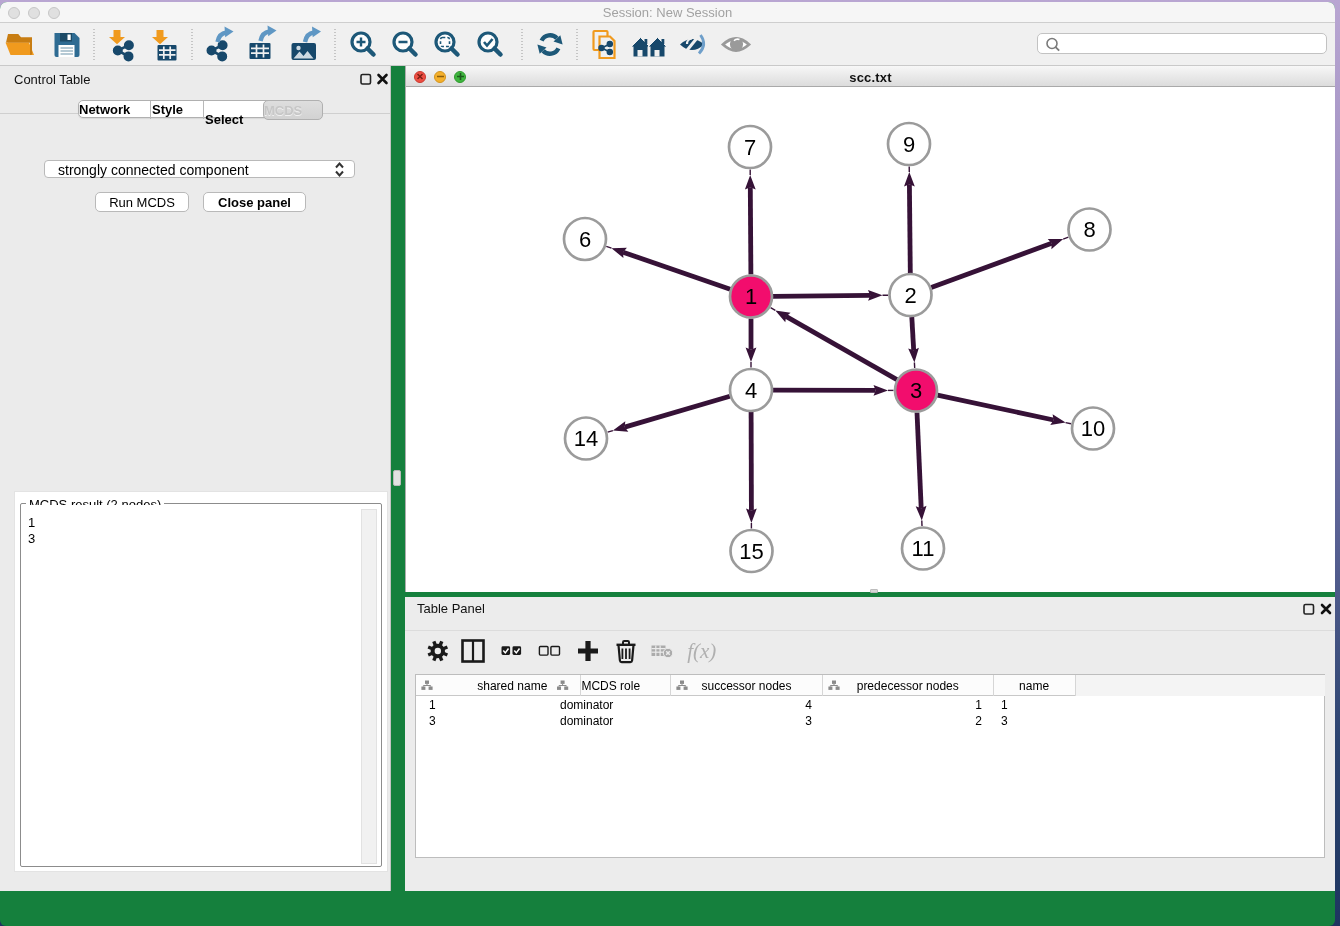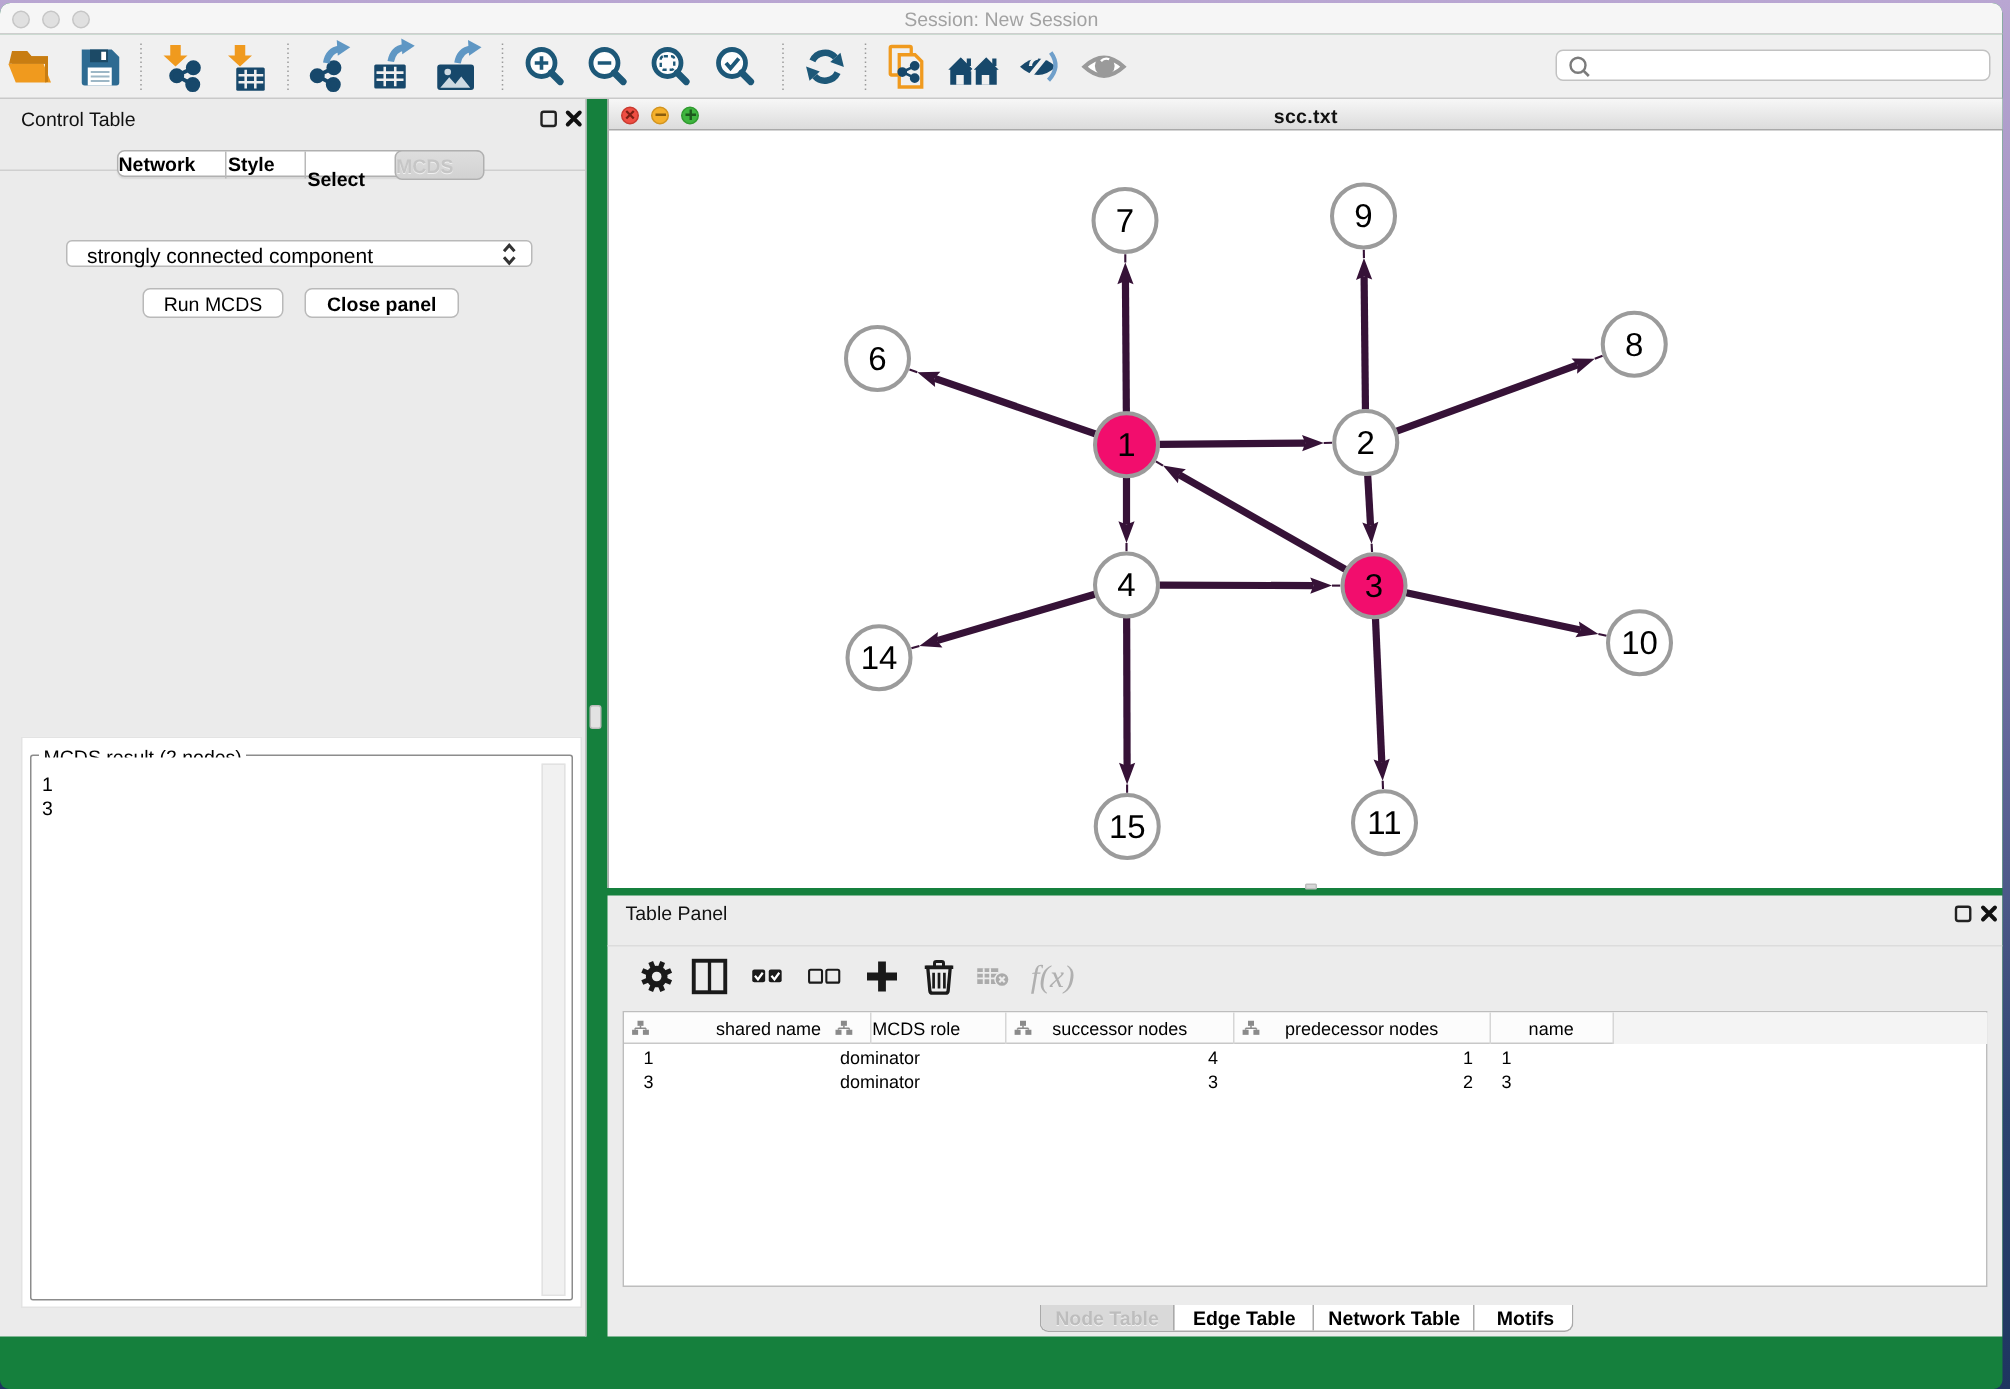--- a/index.html
+++ b/index.html
@@ -373,26 +373,20 @@
           <div class="tc" style="left:585px;">1</div>
         </div>
       <div class="trow" style="top:38px;">
           <div class="tc" style="left:13px;">3</div>
           <div class="tc" style="left:144px;">dominator</div>
           <div class="tc" style="left:255px;width:141px;text-align:right;">3</div>
           <div class="tc" style="left:407px;width:159px;text-align:right;">2</div>
           <div class="tc" style="left:585px;">3</div>
         </div>
     </div>
-    <div style="position:absolute;left:288px;top:273px;width:356px;height:18px;background:#fff;border:1px solid #a9a9a9;border-top:none;border-radius:0 0 6px 6px;overflow:hidden;font-size:13px;font-weight:bold;text-align:center;">
-      <div style="position:absolute;left:0;top:0;width:89px;height:18px;background:#d9d9d9;color:#bdbdbd;text-shadow:0 1px 0 #f2f2f2;border-right:1px solid #a9a9a9;padding-top:1px;">Node Table</div>
-      <div style="position:absolute;left:90px;top:0;width:92px;height:18px;border-right:1px solid #a9a9a9;padding-top:1px;">Edge Table</div>
-      <div style="position:absolute;left:183px;top:0;width:106px;height:18px;border-right:1px solid #a9a9a9;padding-top:1px;">Network Table</div>
-      <div style="position:absolute;left:290px;top:0;width:66px;height:18px;padding-top:1px;">Motifs</div>
-    </div>
   </div>
   <div id="search">
       <svg width="24" height="21" style="position:absolute;left:5px;top:1px;">
         <circle cx="9" cy="8.5" r="5" fill="none" stroke="#7b7b7b" stroke-width="1.6"></circle>
         <line x1="12.6" y1="12.1" x2="16.2" y2="15.7" stroke="#7b7b7b" stroke-width="1.8"></line>
       </svg>
     </div>
 </div>
 
 </body></html>

